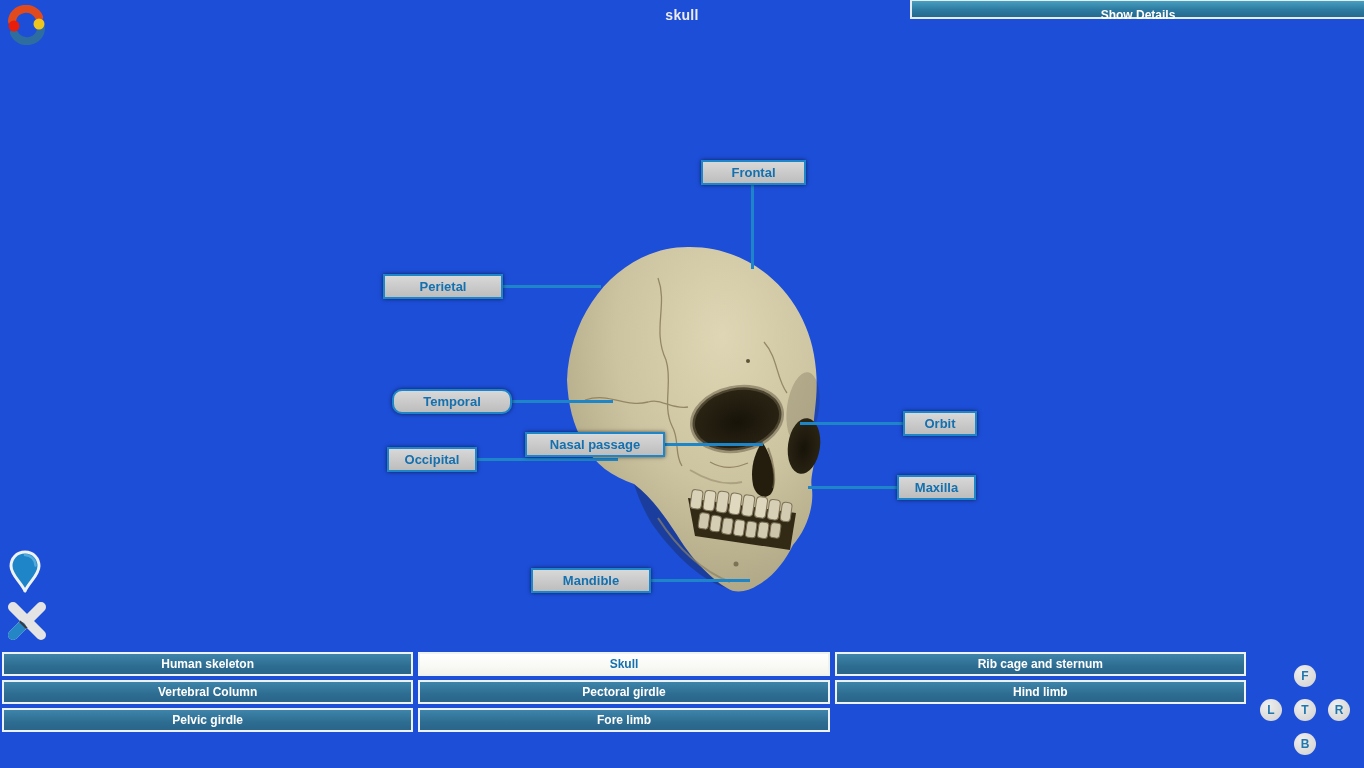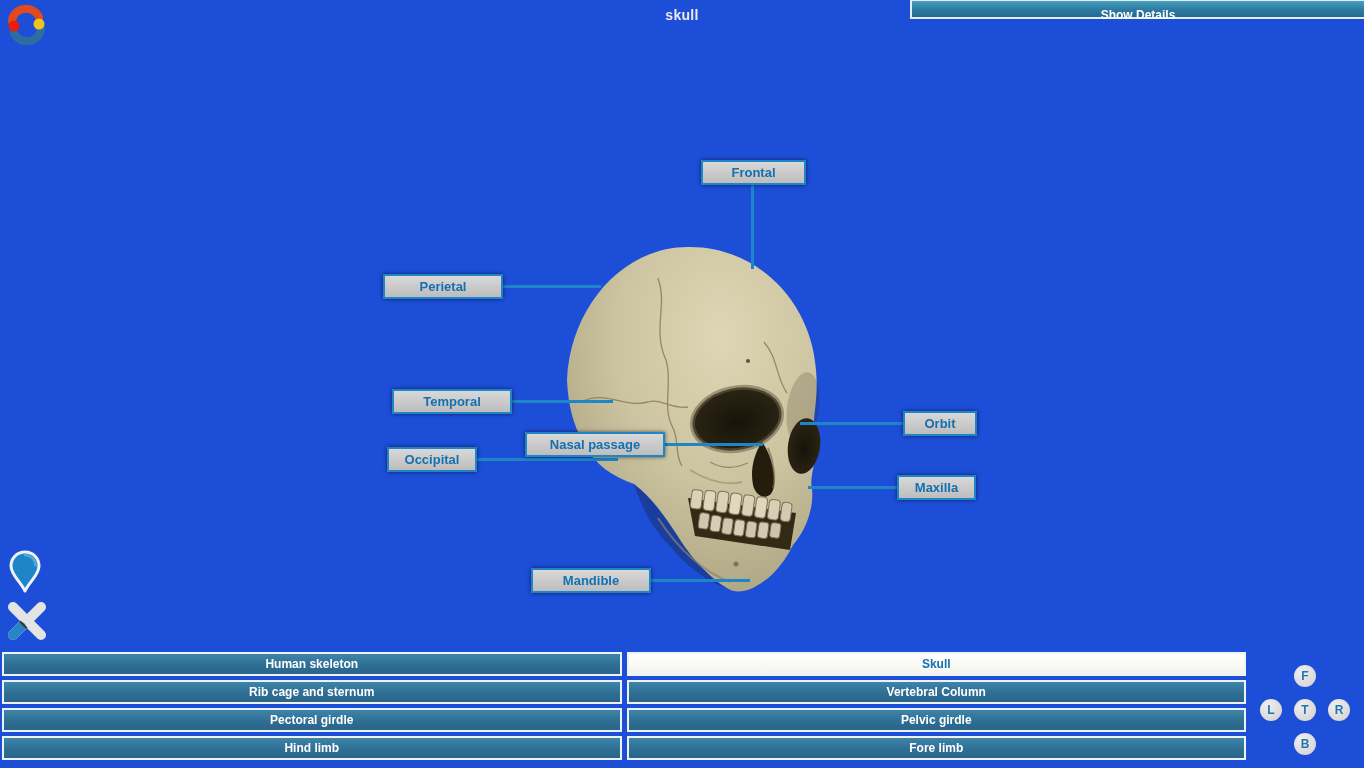--- a/index.html
+++ b/index.html
@@ -31,21 +31,21 @@
     color:#1470ae;font-size:13px;font-weight:bold;
     display:flex;align-items:center;justify-content:center;
     cursor:pointer;box-shadow:0 0 4px rgba(0,0,0,.6);
   }
   .line{position:absolute;background:#1e86c8;}
   .line.h{height:3px;}
   .line.v{width:3px;}
   
   .nav{
     position:absolute;left:2px;top:652px;width:1244px;
-    display:grid;grid-template-columns:repeat(2,1fr);
+    display:grid;grid-template-columns:repeat(3,1fr);
     column-gap:5px;row-gap:4px;
   }
   .nav-btn{
     height:24px;box-sizing:border-box;
     background:linear-gradient(#3e84aa,#2e6d92 60%,#2a6489);
     border:2px solid #edf2f5;
     color:#ffffff;font-size:12px;font-weight:bold;
     display:flex;align-items:center;justify-content:center;
     cursor:pointer;font-family:"Liberation Sans", sans-serif;
   }
@@ -161,21 +161,21 @@
   <div class="line h" style="left:503px;top:285px;width:98px;"></div>
   <div class="line h" style="left:512px;top:400px;width:101px;"></div>
   <div class="line h" style="left:665px;top:443px;width:98px;"></div>
   <div class="line h" style="left:477px;top:458px;width:141px;"></div>
   <div class="line h" style="left:800px;top:422px;width:103px;"></div>
   <div class="line h" style="left:808px;top:486px;width:89px;"></div>
   <div class="line h" style="left:651px;top:579px;width:99px;"></div>
 
   <div class="lbl" style="left:701px;top:160px;width:105px;">Frontal</div>
   <div class="lbl" style="left:383px;top:274px;width:120px;">Perietal</div>
-  <div class="lbl" style="left:392px;top:389px;width:120px;">Temporal</div>
+  <div class="lbl" style="left:392px;top:389px;width:120px;border-radius:10px;">Temporal</div>
   <div class="lbl" style="left:525px;top:432px;width:140px;">Nasal passage</div>
   <div class="lbl" style="left:387px;top:447px;width:90px;">Occipital</div>
   <div class="lbl" style="left:903px;top:411px;width:74px;">Orbit</div>
   <div class="lbl" style="left:897px;top:475px;width:79px;">Maxilla</div>
   <div class="lbl" style="left:531px;top:568px;width:120px;">Mandible</div>
 
   <svg class="tool" style="left:8px;top:549px;" width="34" height="46" viewBox="0 0 34 46">
     <path d="M 17,3 C 25.5,3 31,9.5 31,17 C 31,26 21.5,32.5 17,42 C 12.5,32.5 3,26 3,17 C 3,9.5 8.5,3 17,3 Z" fill="#1e86c8" stroke="#eef3f6" stroke-width="3" stroke-linejoin="round"></path>
     <path d="M 17,6 C 23,6 27.5,11 27.5,16.5" fill="none" stroke="#5fb1e0" stroke-width="2.5" stroke-linecap="round" opacity="0.8"></path>
   </svg>
@@ -186,22 +186,22 @@
     <line x1="9" y1="37" x2="17" y2="29" stroke="#2586c6" stroke-width="10" stroke-linecap="round"></line>
     <line x1="18.5" y1="27.5" x2="20" y2="26" stroke="#3a3a3a" stroke-width="10" stroke-linecap="butt"></line>
   </svg>
 
   <div class="nav">
     <button class="nav-btn">Human skeleton</button>
     <button class="nav-btn active">Skull</button>
     <button class="nav-btn">Rib cage and sternum</button>
     <button class="nav-btn">Vertebral Column</button>
     <button class="nav-btn">Pectoral girdle</button>
+    <button class="nav-btn">Hind limb</button>
     <button class="nav-btn">Pelvic girdle</button>
-    <button class="nav-btn">Hind limb</button>
     <button class="nav-btn">Fore limb</button>
   </div>
 
   <button class="vc" style="left:1294px;top:665px;">F</button>
   <button class="vc" style="left:1260px;top:699px;">L</button>
   <button class="vc" style="left:1294px;top:699px;">T</button>
   <button class="vc" style="left:1328px;top:699px;">R</button>
   <button class="vc" style="left:1294px;top:733px;">B</button>
 
 </div>

